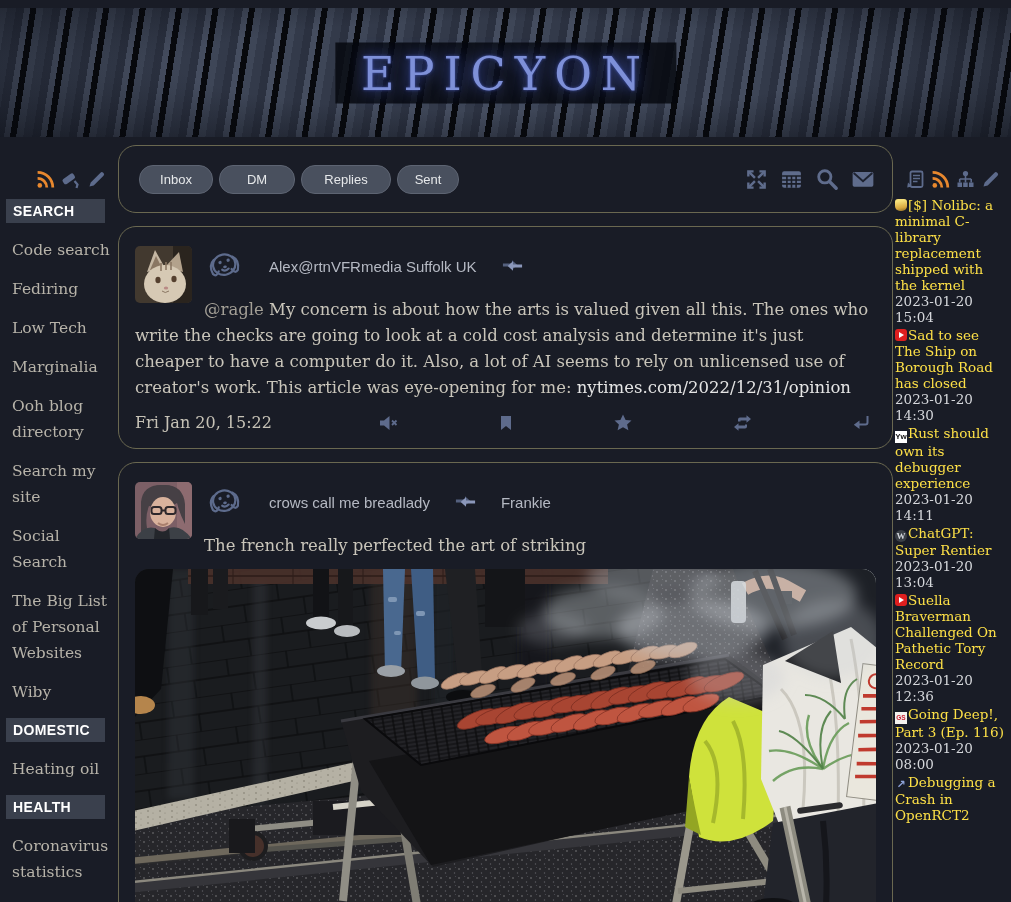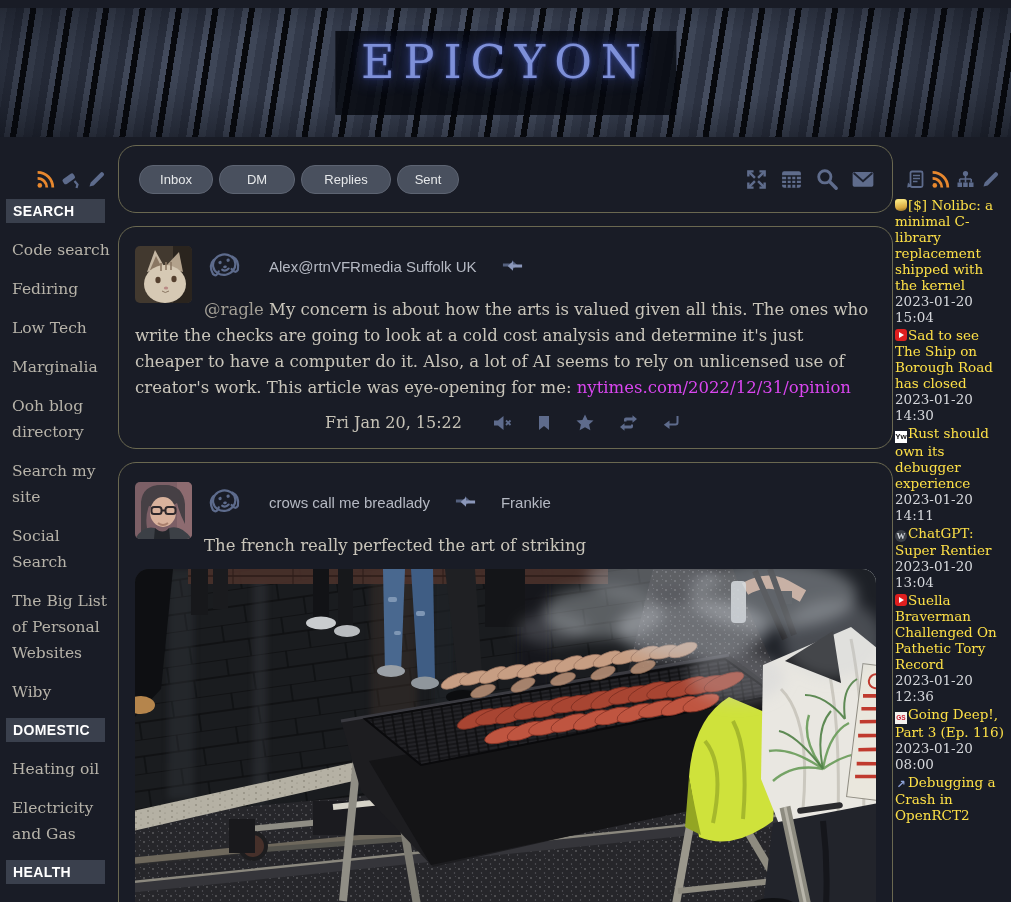--- a/index.html
+++ b/index.html
@@ -9,21 +9,21 @@
   
   .banner { position:relative; margin-top:8px; height:129px; overflow:hidden;
     background:
       repeating-linear-gradient(99deg, rgba(0,0,0,0) 0 30px, rgba(4,5,8,.9) 30px 36px),
       repeating-linear-gradient(99deg, #3e4657 0 7px, #333a4a 7px 16px, #2b3140 16px 24px, #454d5f 24px 30px, #262c3a 30px 36px),
       #323848;
   }
   .banner::after { content:""; position:absolute; inset:0;
     background: radial-gradient(ellipse at 50% 45%, rgba(0,0,0,0) 45%, rgba(6,8,14,.55) 100%); }
   .banner-title { position:absolute; left:50%; top:50%; transform:translate(-50%,-50%);
-    z-index:2; background:rgba(5,7,14,.82); padding:4px 26px 26px;
+    z-index:2; background:rgba(5,7,14,.82); padding:4px 26px 3px;
     font-family:"DejaVu Serif", serif; font-size:46px; letter-spacing:9px;
     color:#7e90d8; text-shadow:0 0 16px rgba(85,110,230,.9), 0 0 3px #3d4a96; }
 
   
   .columns { display:flex; align-items:flex-start; padding-top:8px; }
   .col-left  { width:118px; flex:none; padding:22px 6px 0 5px; }
   .col-right { width:118px; flex:none; padding:22px 5px 0 2px; }
   .col-center{ flex:1; min-width:0; }
 
   .icon-row { display:flex; justify-content:flex-end; align-items:center; gap:6px;
@@ -49,22 +49,22 @@
   .post-box { border:1px solid #6a6850; border-radius:18px; padding:16px 16px 10px;
     margin-bottom:13px; overflow:hidden; }
   .avatar { float:left; width:57px; height:57px; margin:3px 12px 4px 0;
     border-radius:5px; overflow:hidden; cursor:pointer; }
   .avatar svg { display:block; width:100%; height:100%; }
   .post-head { display:flex; align-items:center; gap:24px; min-height:46px; margin-bottom:8px; }
   .handle { font-size:15px; color:#b5b9c3; cursor:pointer; }
   .post-text { font-family:"DejaVu Serif", serif; font-size:16.5px; line-height:26px;
     color:#c9c5ba; margin-bottom:4px; }
   .mention { color:#a39f96; cursor:pointer; }
-  .post-link { color:#d946ef; cursor:pointer; }
-  .post-footer { display:flex; justify-content:center; align-items:center; gap:25px;
+  .post-link { color:#e5e5e5; cursor:pointer; }
+  .post-footer { display:flex; justify-content:space-between; align-items:center; gap:25px;
     padding:8px 6px 6px 0; }
   .timestamp { font-family:"DejaVu Serif", serif; font-size:16px; color:#c6c2b6;
     margin-right:6px; cursor:pointer; }
   .post-photo { clear:both; margin-top:10px; height:352px; border-radius:14px;
     overflow:hidden; cursor:pointer; }
   .post-photo svg { display:block; width:100%; height:100%; }
 
   
   .news-item { font-family:"DejaVu Serif", serif; font-size:13.5px; line-height:16px;
     margin-bottom:2px; cursor:pointer; }
@@ -131,21 +131,20 @@
         <a class="side-link">Ooh blog directory</a>
         <a class="side-link">Search my site</a>
         <a class="side-link">Social Search</a>
         <a class="side-link">The Big List of Personal Websites</a>
         <a class="side-link">Wiby</a>
       </div>
 
       <div>
         <div class="side-header">DOMESTIC</div>
         <a class="side-link">Heating oil</a>
-        <a class="side-link">Electricity and Gas</a>
       </div>
 
       <div>
         <div class="side-header">HEALTH</div>
         <a class="side-link">Coronavirus statistics</a>
       </div>
     </aside>
 
     <main class="col-center">
 

